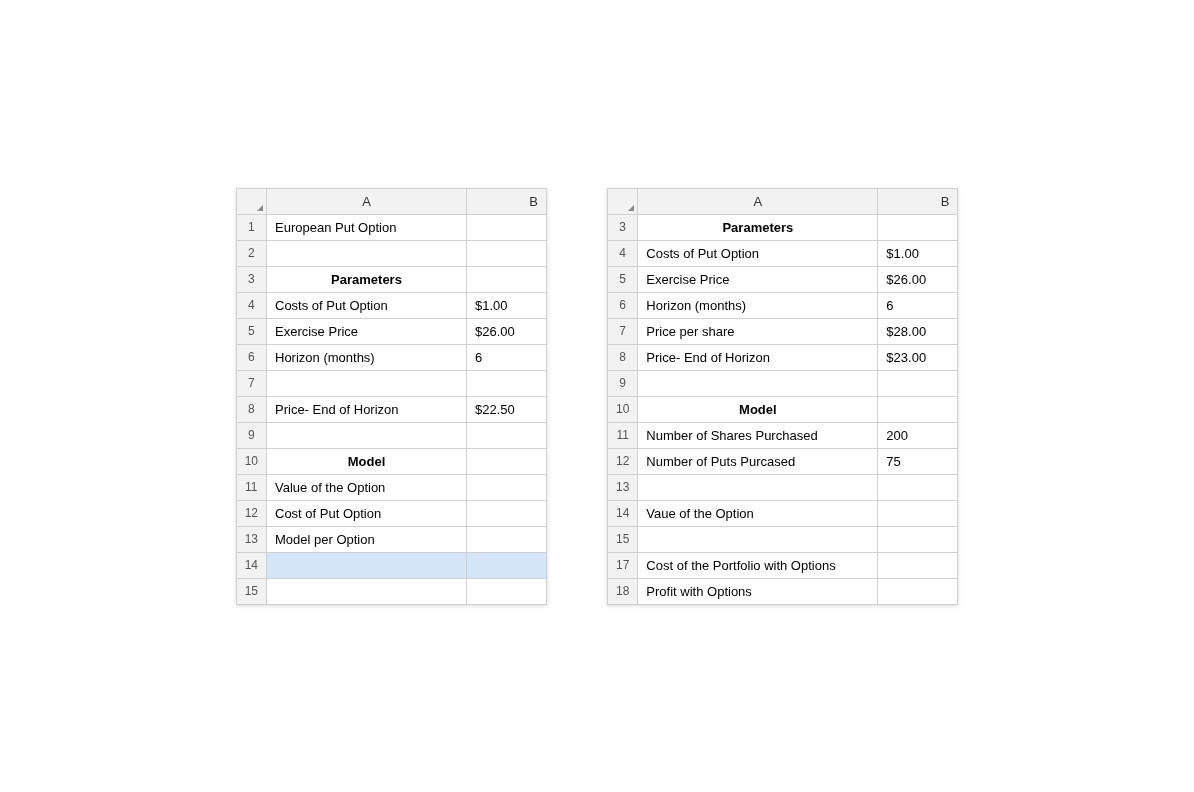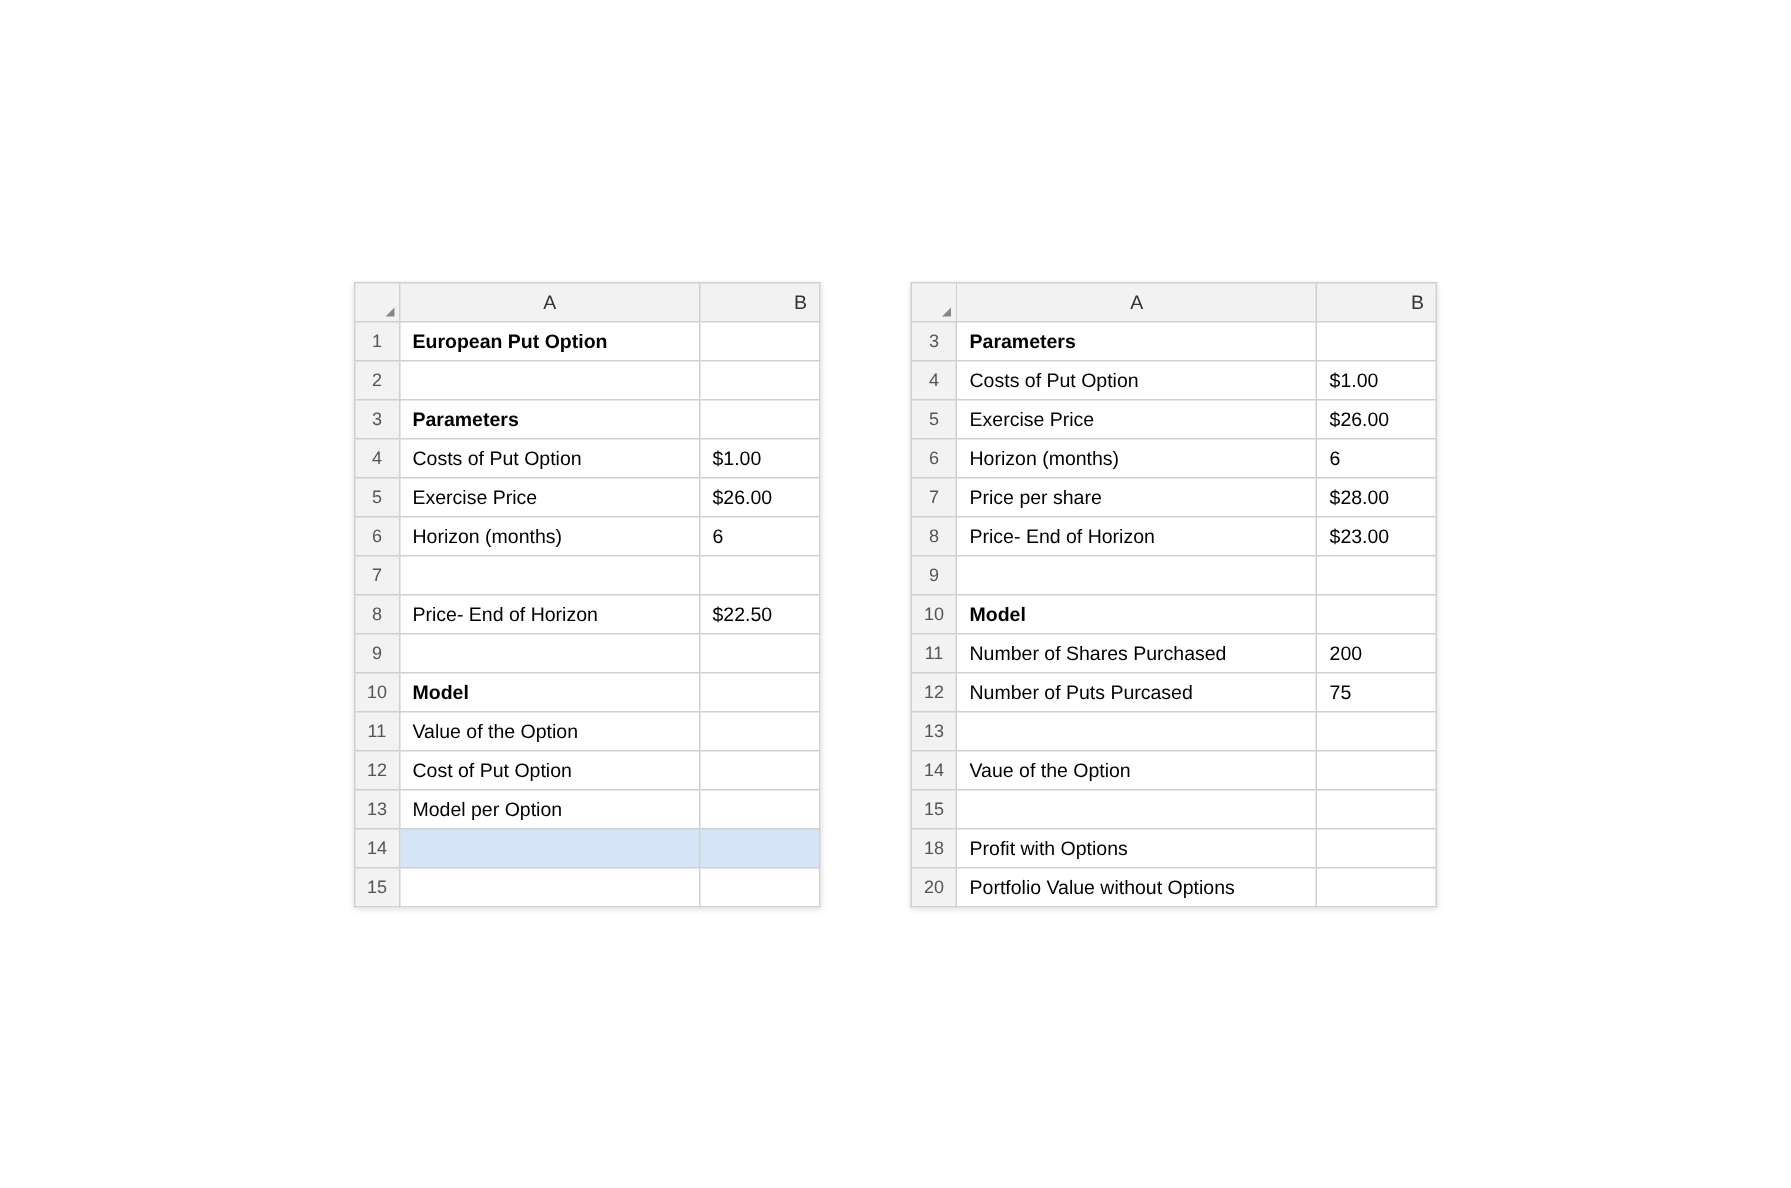--- a/index.html
+++ b/index.html
@@ -65,23 +65,23 @@
       font-weight: normal;
       color: #333;
       border: 1px solid #d0d0d0;
     }
     
     .col-a-left { min-width: 200px; }
     .col-a-right { min-width: 240px; }
     
     .col-b { min-width: 80px; text-align: right; }
     
-    .bold-center { font-weight: bold; }
-    
-    .bold-left { font-weight: bold; text-align: left; }
+    .bold-center { font-weight: bold; text-align: center; }
+    
+    .bold-left { font-weight: normal; text-align: left; }
     
     .val-right { text-align: left; }
     
     .highlighted { background: #d6e4f7; }
   </style>
 </head>
 <body>
 
 <div class="page-container">
 
@@ -243,25 +243,25 @@
             <td class="row-num">14</td>
             <td>Vaue of the Option</td>
             <td class="val-right"></td>
           </tr>
           <tr>
             <td class="row-num">15</td>
             <td></td>
             <td class="val-right"></td>
           </tr>
           <tr>
+            <td class="row-num">17</td>
+            <td>Cost of the Portfolio with Options</td>
+            <td class="val-right"></td>
+          </tr>
+          <tr>
             <td class="row-num">18</td>
             <td>Profit with Options</td>
-            <td class="val-right"></td>
-          </tr>
-          <tr>
-            <td class="row-num">20</td>
-            <td>Portfolio Value without Options</td>
             <td class="val-right"></td>
           </tr>
         </tbody>
     </table>
   </div>
 </div>
 
 </body></html>

